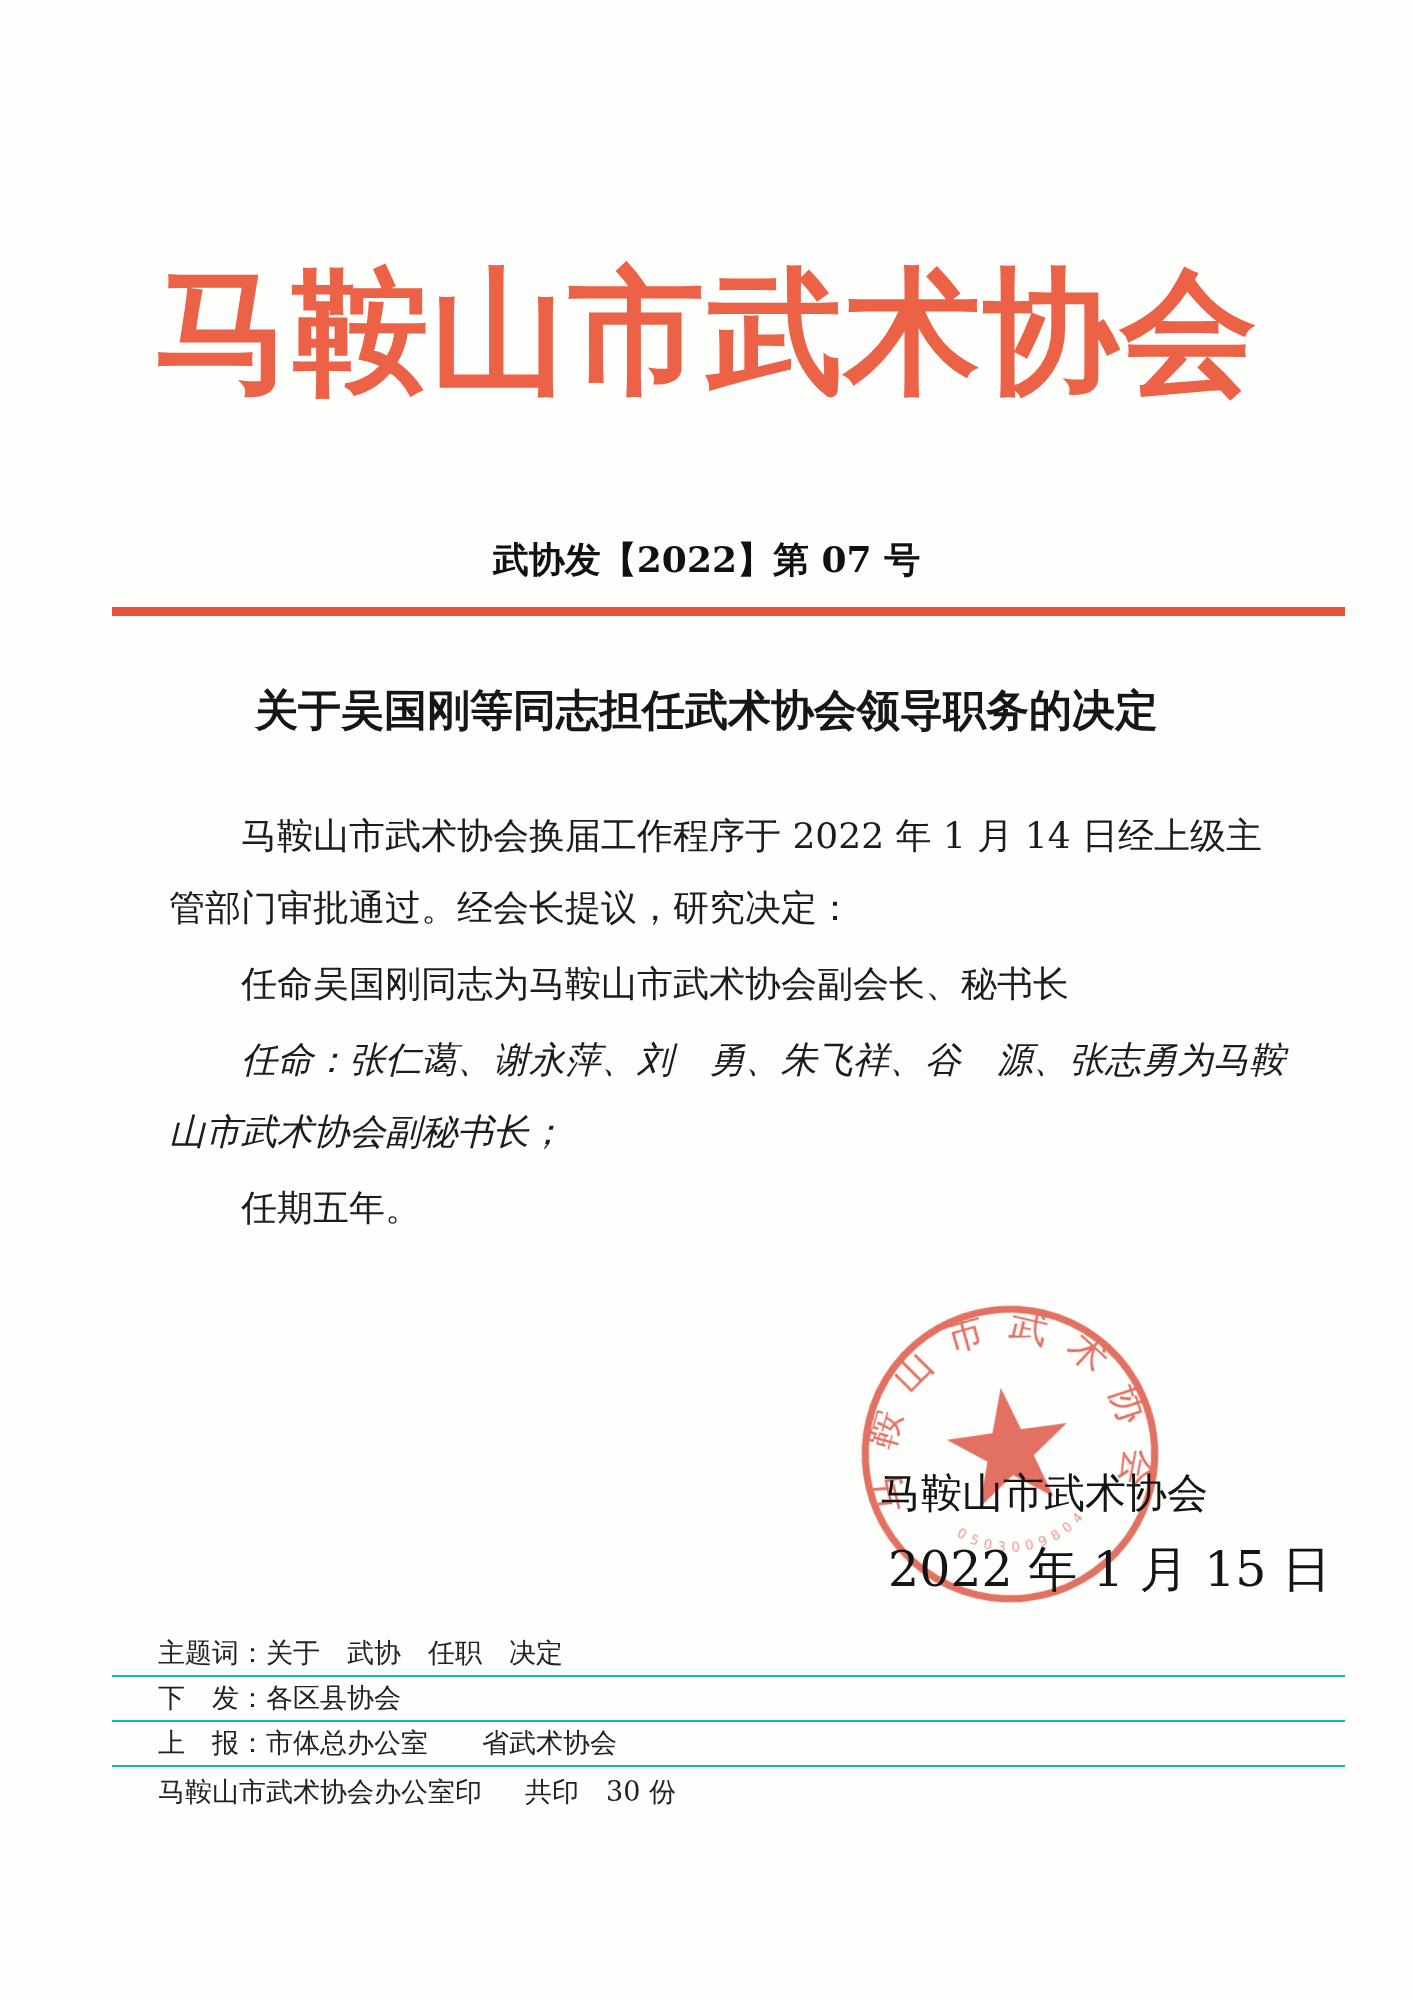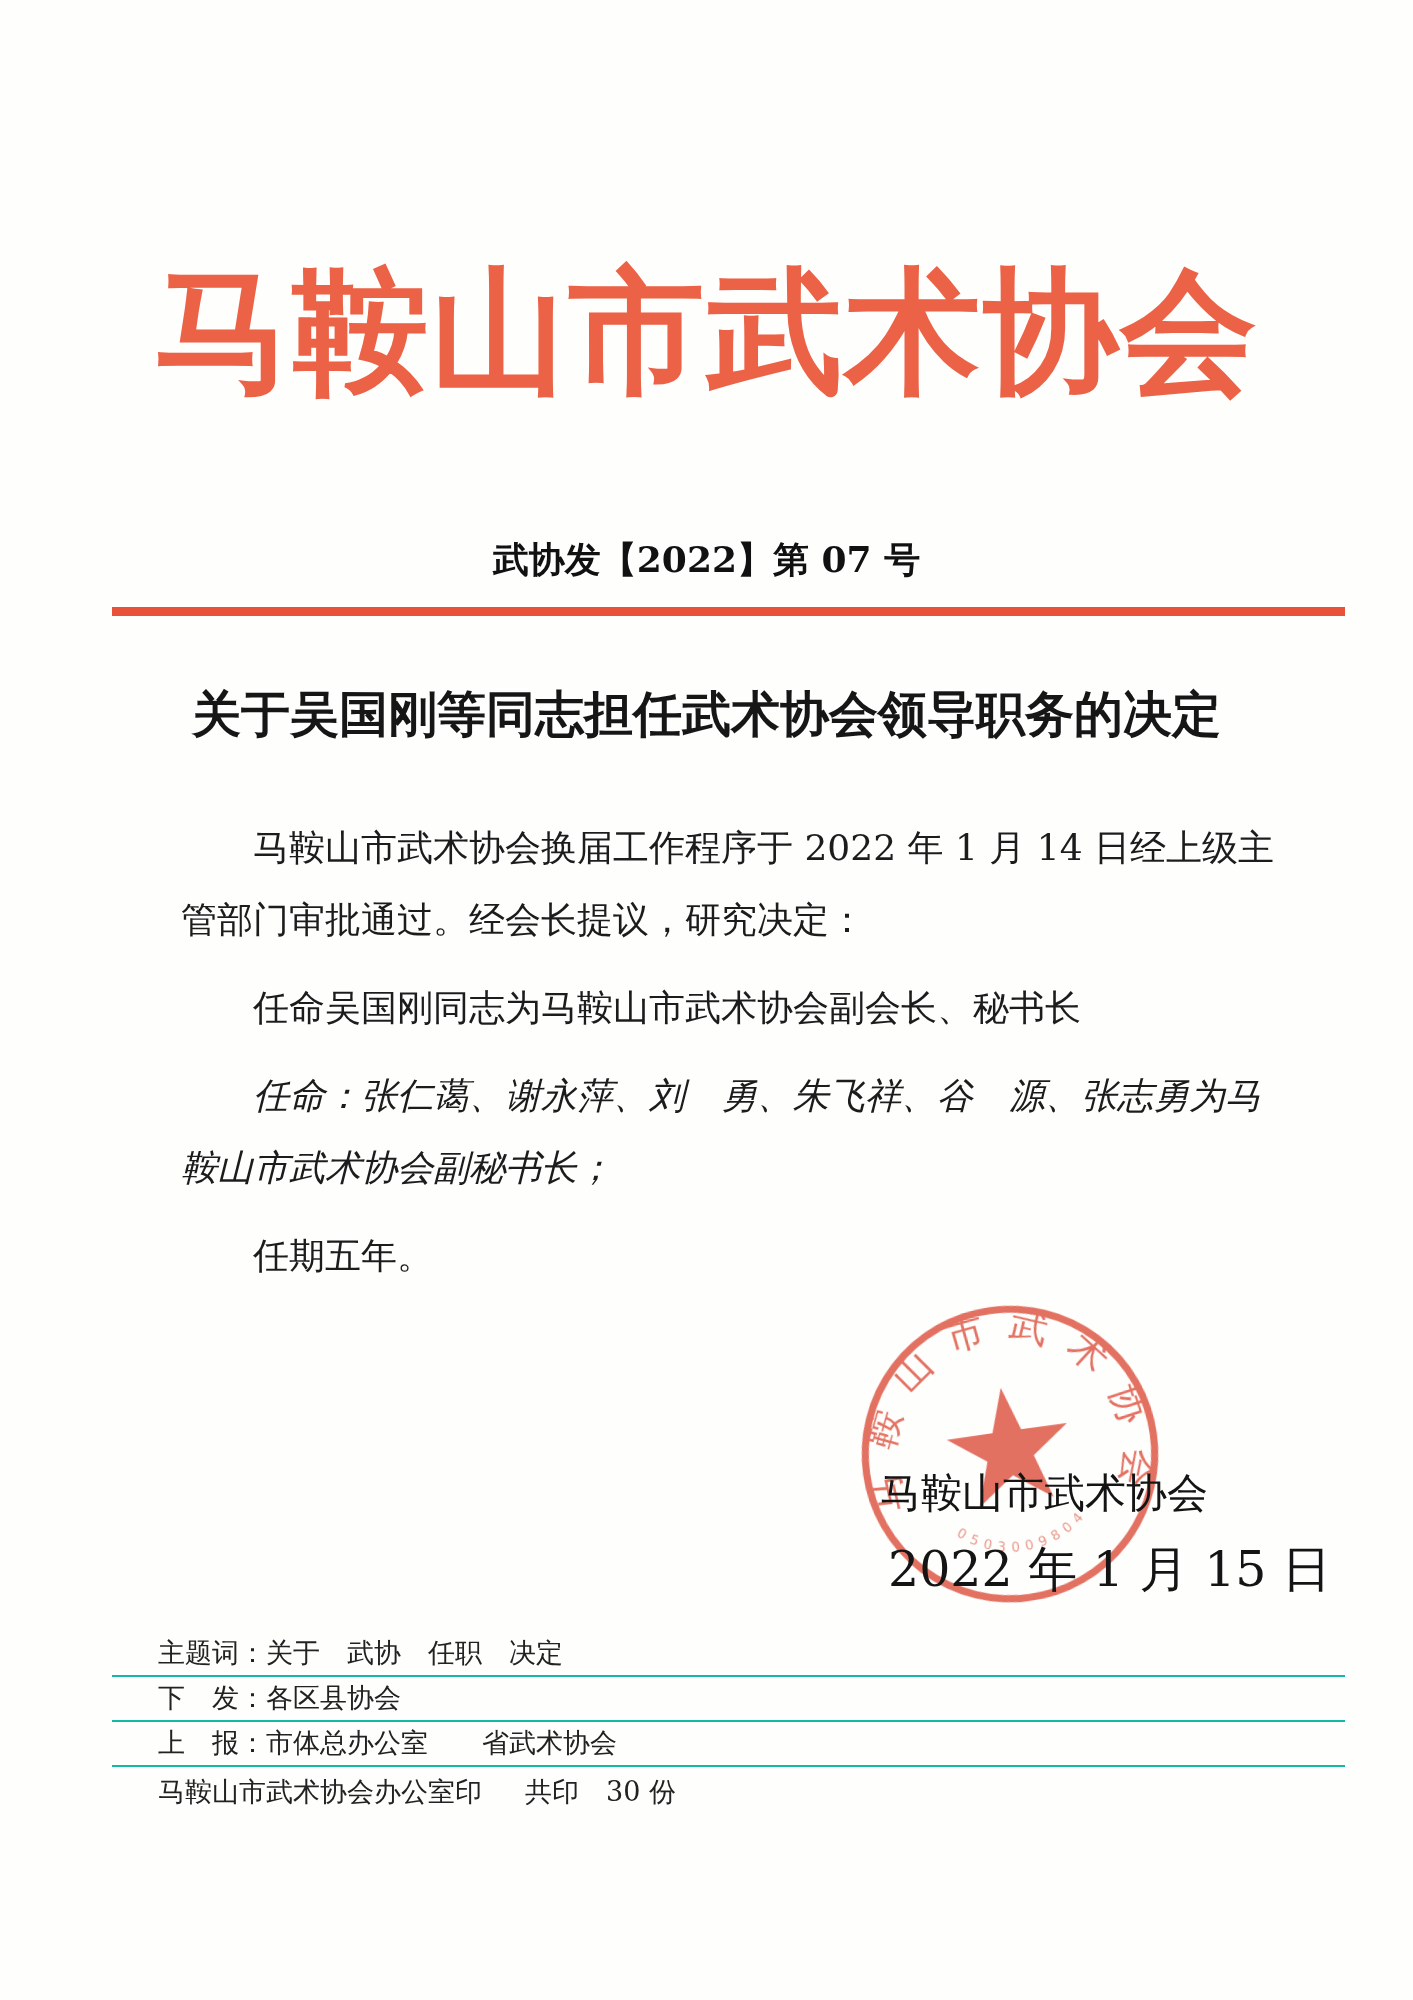--- a/index.html
+++ b/index.html
@@ -16,27 +16,27 @@
   .doc-number {
     position:absolute; top:536px; left:0; right:0;
     text-align:center; font-size:36px; font-weight:bold; color:#111;
   }
   .red-rule {
     position:absolute; top:607px; left:112px; width:1233px; height:9px;
     background:#e8513a;
   }
   .doc-title {
     position:absolute; top:682px; left:0; right:0;
-    text-align:center; font-size:49px; font-weight:bold; color:#161616;
+    text-align:center; font-size:43px; font-weight:bold; color:#161616;
   }
   .body-text {
     position:absolute; top:796px; left:165px; width:1135px;
     font-size:36px; line-height:72px; color:#1c1c1c;
   }
-  .body-text p { margin:16px; text-indent:2em; }
+  .body-text p { margin:4px; text-indent:2em; }
   .para-2 { margin-top:6px; }
   .para-3 { margin-top:0;font-style:italic; }
   .para-4 { margin-top:14px; }
   .seal {
     position:absolute; top:1300px; left:856px; width:308px; height:308px;
     transform:rotate(-8deg); opacity:0.82; z-index:2;
     filter:blur(0.3px);
   }
   .signature {
     position:absolute; top:1466px; left:880px;

